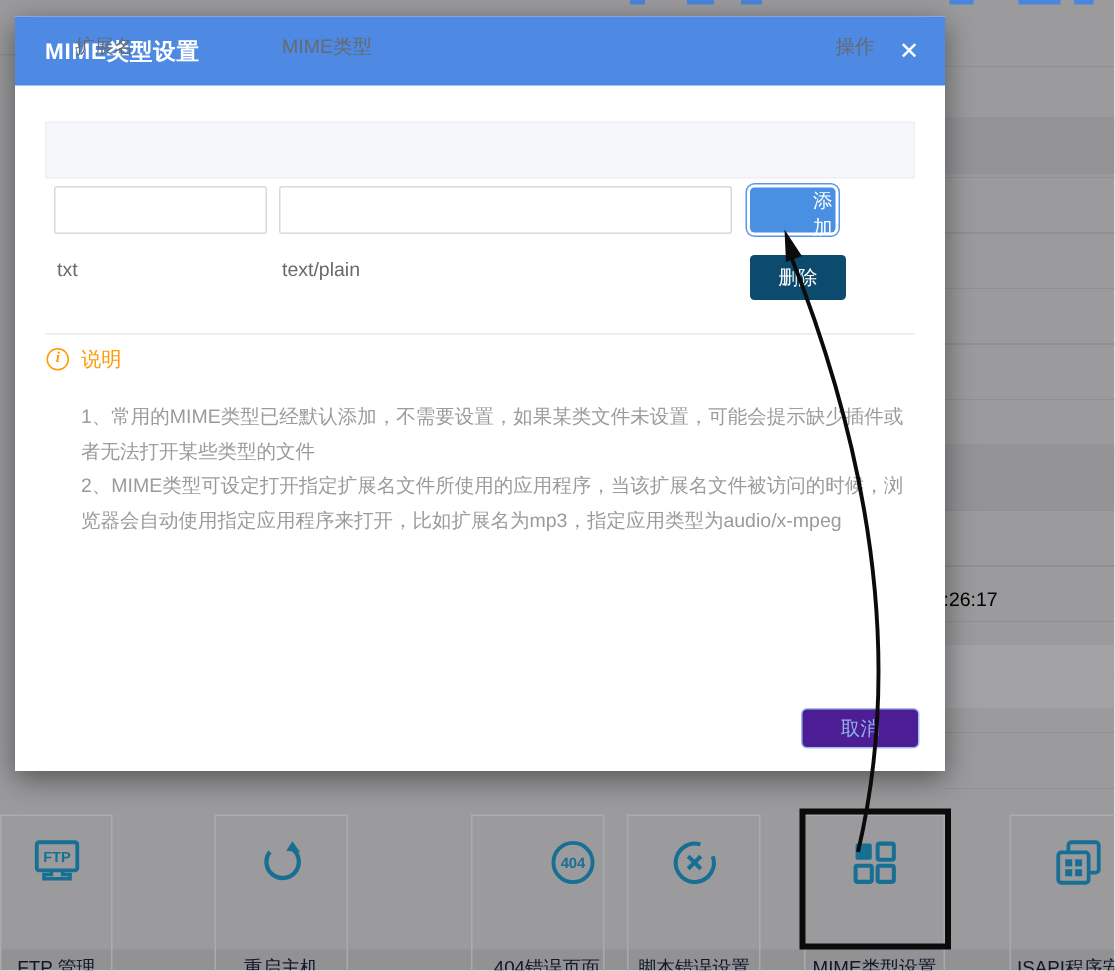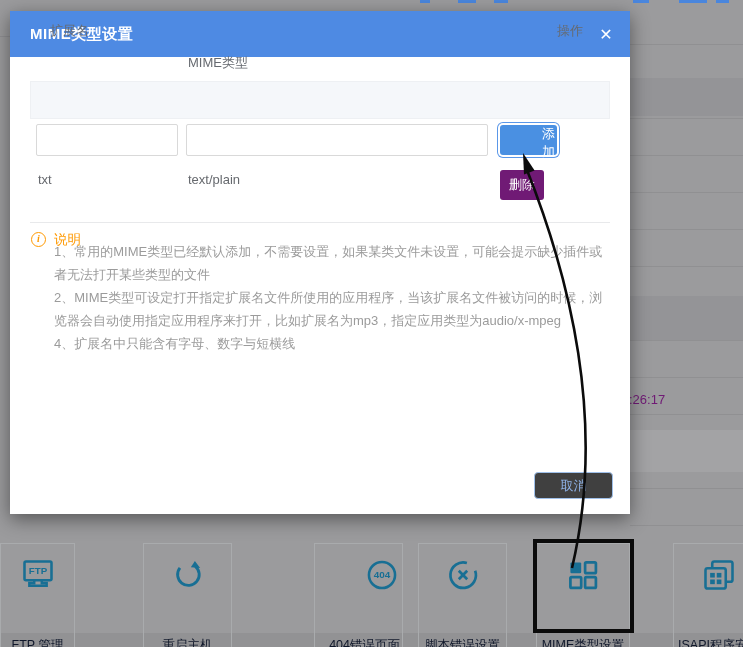--- a/index.html
+++ b/index.html
@@ -7,21 +7,21 @@
   body { font-family:"Liberation Sans","DejaVu Sans",sans-serif; }
   #screen { position:relative; width:743px; height:647px; background:#9b9b9d; overflow:hidden; }
 
   
   .bg-bit { position:absolute; height:3px; background:#4a86dd; top:0; }
   .bg-table { position:absolute; left:630px; top:8px; width:113px; height:524px;
     background:repeating-linear-gradient(to bottom, transparent 0 36px, #909092 36px 37px); }
   .bg-band-dark1 { position:absolute; left:630px; top:78px;  width:113px; height:38px; background:#949497; }
   .bg-band-dark2 { position:absolute; left:630px; top:296px; width:113px; height:44px; background:#949497; }
   .bg-band-light { position:absolute; left:630px; top:430px; width:113px; height:42px; background:#a3a3a5; }
-  .bg-timestamp { position:absolute; left:629px; top:392px; font-size:13px; color:#701a75; }
+  .bg-timestamp { position:absolute; left:629px; top:392px; font-size:13px; color:#000000; }
   .bg-line-left { position:absolute; left:0; top:36px; width:10px; height:1px; background:#8f8f92; }
   .bg-bottom-strip { position:absolute; left:0; top:633px; width:743px; height:14px; background:#929294; }
 
   
   .card { position:absolute; top:543px; height:112px; border:1px solid #a9abad;
     display:flex; flex-direction:column; align-items:center; justify-content:space-between;
     padding:13px 2px 0; }
   .card .ic { width:36px; height:36px; flex:0 0 auto; }
   .card .lbl { font-size:12.5px; color:#0f172a; white-space:nowrap; }
 
@@ -29,48 +29,48 @@
   .modal { position:absolute; left:10px; top:11px; width:620px; height:503px; background:#ffffff;
     box-shadow:0 5px 18px rgba(0,0,0,.45); z-index:5; }
   .modal-header { position:absolute; left:0; top:0; width:620px; height:46px; background:#4e8ae3; }
   .modal-title { position:absolute; left:20px; top:14px; font-size:15px; font-weight:700; color:#ffffff; letter-spacing:.5px; }
   .modal-close { position:absolute; right:12px; top:12px; width:24px; height:24px; color:#ffffff;
     font-size:16px; font-weight:700; text-align:center; line-height:23px; cursor:pointer; }
 
   .thead { position:absolute; left:20px; top:70px; width:580px; height:38px; background:#f5f7fa; border:1px solid #eef0f3; }
   .th { position:absolute; top:11px; font-size:13px; color:#666a70; }
   .th-ext  { left:40px;font-family:Liberation Serif, serif; }
-  .th-mime { left:178px;margin-top:32px; }
+  .th-mime { left:178px; }
   .th-op   { left:536px;margin-left:11px; }
 
   .inp { position:absolute; height:32px; border:1px solid #d9d9d9; border-radius:2px; background:#fff;
     font-size:13px; color:#333; padding:0 8px; outline:none; }
   .inp-ext  { left:26px;  top:113px; width:142px; }
   .inp-mime { left:176px; top:113px; width:302px; }
 
   .btn-add { position:absolute; left:490px; top:114px; width:57px; height:30px; background:#4a90e2;
     color:#fff; font-size:13px; border:none; border-radius:3px; cursor:pointer;
     box-shadow:0 0 0 2px #ffffff, 0 0 0 3px #5a97e8;padding-left:40px; }
-  .btn-del { position:absolute; left:490px; top:159px; width:44px; height:30px; background:#701a75;
+  .btn-del { position:absolute; left:490px; top:159px; width:64px; height:30px; background:#0c4a6e;
     color:#fff; font-size:13px; border:none; border-radius:3px; cursor:pointer; }
 
   .cell { position:absolute; font-size:13px; color:#66696e; }
   .cell-ext  { left:28px;  top:161px; }
   .cell-mime { left:178px; top:161px; }
 
   .divider { position:absolute; left:20px; top:211px; width:580px; height:1px; background:#e8e9eb; }
 
   .notice-icon { position:absolute; left:21px; top:221px; width:15px; height:15px; border:1.4px solid #ff9900;
     border-radius:50%; color:#ff9900; font-size:10px; font-style:italic; font-weight:700;
     text-align:center; line-height:12.5px; font-family:"Liberation Serif","DejaVu Serif",serif; }
   .notice-title { position:absolute; left:44px; top:220px; font-size:13.5px; color:#ff9900; }
-  .notice-body { position:absolute; left:44px; top:229px; width:552px; font-size:13px; color:#9b9b9b; line-height:23px; }
+  .notice-body { position:absolute; left:44px; top:255px; width:552px; font-size:13px; color:#9b9b9b; line-height:23px; }
   .hl { color:#ff9900; }
 
-  .btn-cancel { position:absolute; left:524px; top:461px; width:79px; height:27px; background:#404040;
+  .btn-cancel { position:absolute; left:524px; top:461px; width:79px; height:27px; background:#4c1d95;
     border:1px solid #9fc0ea; border-radius:4px; color:#8fb3e8; font-size:13px; cursor:pointer; }
 
   
   .anno-box { position:absolute; left:533px; top:539px; width:101px; height:94px; border:4px solid #0b0b0b; z-index:8; }
   .anno-svg { position:absolute; left:0; top:0; width:743px; height:647px; z-index:9; pointer-events:none; }
 </style>
 </head>
 <body>
 
 <div id="screen">
@@ -165,21 +165,20 @@
     <div class="cell cell-mime">text/plain</div>
     <button class="btn-del">删除</button>
 
     <div class="divider"></div>
 
     <div class="notice-icon">i</div>
     <div class="notice-title">说明</div>
     <div class="notice-body">
       <div>1、常用的MIME类型已经默认添加，不需要设置，如果某类文件未设置，可能会提示缺少插件或者无法打开某些类型的文件</div>
       <div>2、MIME类型可设定打开指定扩展名文件所使用的应用程序，当该扩展名文件被访问的时候，浏览器会自动使用指定应用程序来打开，比如扩展名为mp3，指定应用类型为audio/x-mpeg</div>
-      <div>4、扩展名中只能含有字母、数字与短横线</div>
     </div>
 
     <button class="btn-cancel">取消</button>
   </div>
 
   <div class="anno-box"></div>
   <svg class="anno-svg">
     <path d="M572,568 Q614,390 527,170" stroke="#0b0b0b" stroke-width="2.6" fill="none"></path>
     <polygon points="523,153 534.6,170.6 524.0,174.6" fill="#0b0b0b"></polygon>
   </svg>

